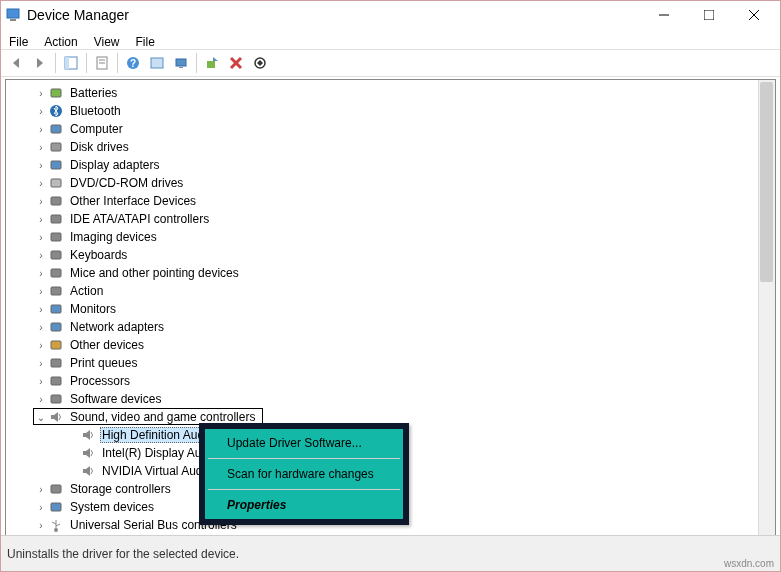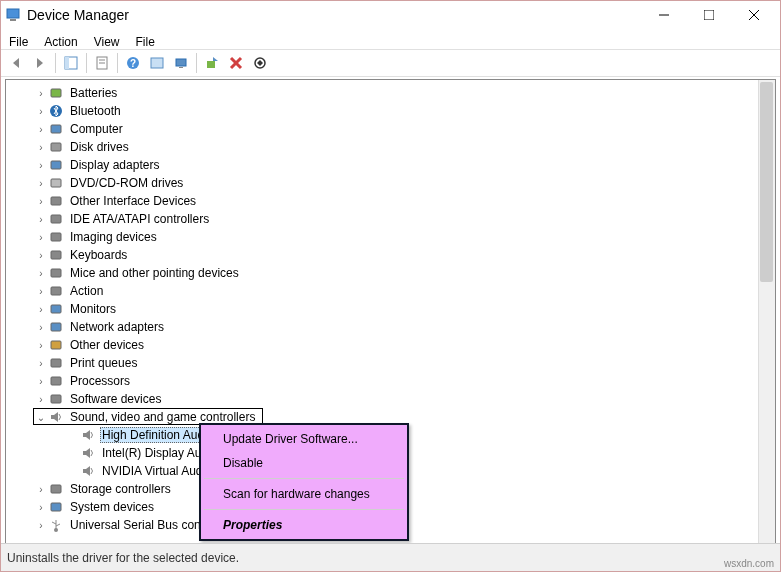--- a/index.html
+++ b/index.html
@@ -16,26 +16,26 @@
 .tsep { width: 1px; height: 20px; background: #d0d0d0; margin: 0 2px; }
 .main { position: relative; height: 474px; border: 1px solid #888; margin: 2px 4px 0 4px; background: #fff; overflow: hidden; }
 .tree { padding: 4px 2px; overflow-y: scroll; height: 100%; }
 .tree-row { display: flex; align-items: center; height: 18px; white-space: nowrap; position: relative; }
 .expander { width: 14px; text-align: center; color: #666; font-size: 10px; cursor: default; user-select: none; }
 .expander.empty { visibility: hidden; }
 .node-icon { width: 16px; height: 14px; margin-right: 4px; display: inline-flex; align-items: center; justify-content: center; }
 .node-label { padding: 0 2px; }
 .node-label.selected { background: #cce8ff; border: 1px dotted #666; padding: 0 1px; }
 .focusbox { border: 1px solid #000; position: absolute; pointer-events: none; }
-.contextmenu { position: absolute; background: #f0abfc; border: 2px solid #0f172a; box-shadow: 2px 2px 3px rgba(0,0,0,0.25); font-size: 12px; padding: 2px; min-width: 210px; }
+.contextmenu { position: absolute; background: #14b8a6; border: 6px solid #0f172a; box-shadow: 2px 2px 3px rgba(0,0,0,0.25); font-size: 12px; padding: 2px; min-width: 210px; }
 .ctx-item { padding: 5px 20px; cursor: default; }
 .ctx-item.hover { background: #90c8f6; border: 1px solid #000; padding: 4px 19px; }
 .ctx-item.bold { font-weight: bold; font-style: italic; }
 .ctx-sep { height: 1px; background: #d0d0d0; margin: 3px 1px; }
-.statusbar { position: absolute; bottom: 0; left: 0; right: 0; height: 28px; border-top: 1px solid #d0d0d0; display: flex; align-items: center; padding: 4px 6px; font-size: 12px; color: #333; background: #f0f0f0; }
+.statusbar { position: absolute; bottom: 0; left: 0; right: 0; height: 36px; border-top: 1px solid #d0d0d0; display: flex; align-items: center; padding: 4px 6px; font-size: 12px; color: #333; background: #f0f0f0; }
 .watermark { position: absolute; right: 6px; bottom: 2px; font-size: 10px; color: #888; }
 .scrollbar-track { position: absolute; right: 0; top: 0; bottom: 0; width: 17px; background: #f0f0f0; border-left: 1px solid #ddd; }
 .scroll-thumb { position: absolute; right: 2px; top: 2px; width: 13px; height: 200px; background: #cdcdcd; border-radius: 2px; }
 svg { display: block; }
 </style>
 </head>
 <body>
 
 <div class="titlebar">
   <span class="app-icon">
@@ -378,21 +378,20 @@
       </div>
     </div>
   <div class="scrollbar-track">
       <div class="scroll-thumb"></div>
     </div>
   <div class="focusbox" id="focusbox" style="display: block; left: 27px; top: 328px; width: 230px; height: 17px;"></div>
 </div>
 
 <div class="contextmenu" id="ctxmenu" style="left: 198px; top: 422px;">
     <div class="ctx-item">Update Driver Software...</div>
-    <div class="ctx-item">Disable</div>
     <div class="ctx-sep"></div>
     <div class="ctx-item">Scan for hardware changes</div>
     <div class="ctx-sep"></div>
     <div class="ctx-item bold">Properties</div>
   </div>
 
 <div class="statusbar">
   <span>Uninstalls the driver for the selected device.</span>
 </div>
 <div class="watermark">wsxdn.com</div>

